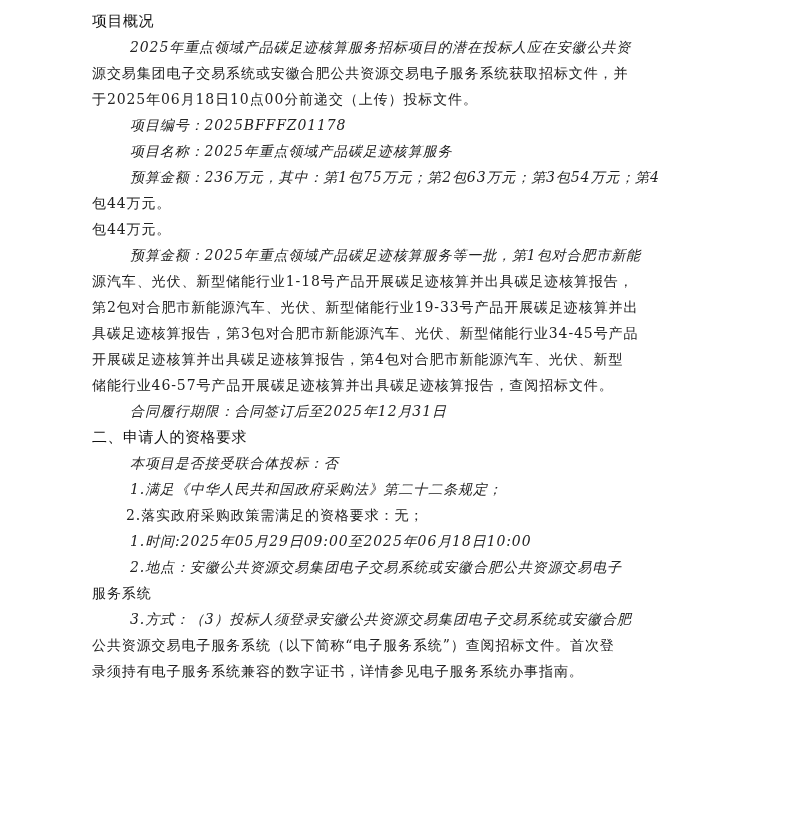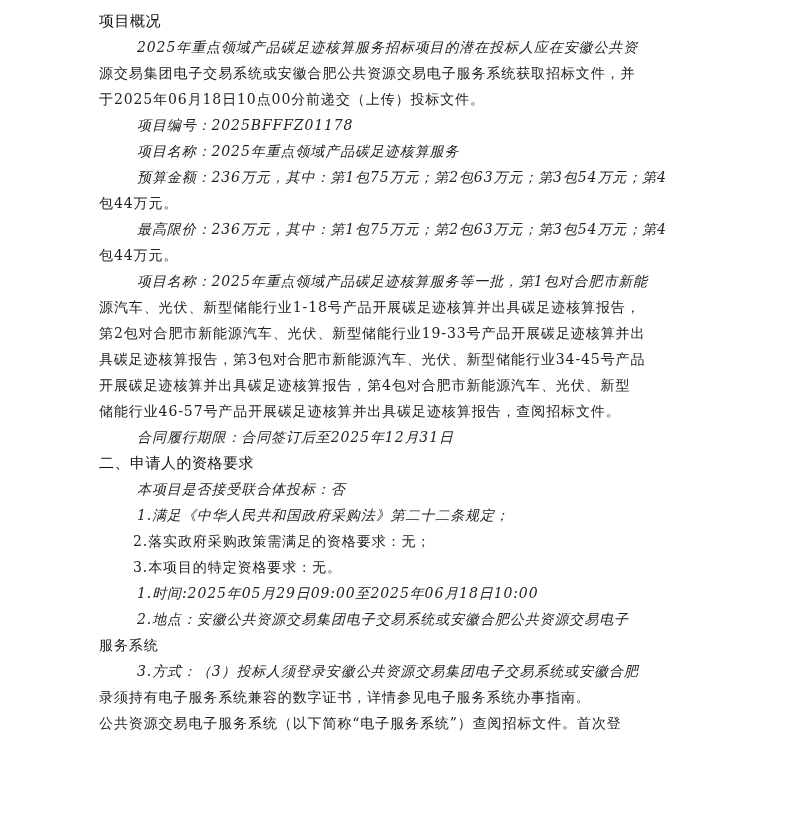--- a/index.html
+++ b/index.html
@@ -1,51 +1,49 @@
 <!DOCTYPE html>
 <html><head>
   <meta charset="utf-8">
   <style>
     html, body { margin:0; padding:0; background:#ffffff; }
     body { width:793px; height:827px; overflow:hidden; position:relative;
            font-family: "DejaVu Serif", "Liberation Serif", serif; color:#222; }
-    .page { position:absolute; left:99px; top:8px; width:582px; }
+    .page { position:absolute; left:92px; top:8px; width:582px; }
     .line { height:26px; line-height:26px; font-size:14px; white-space:nowrap; letter-spacing:0.9px; }
     .h { font-family:"DejaVu Sans","Liberation Sans",sans-serif; font-size:15px; font-weight:normal; color:#111; letter-spacing:0.5px; }
     .ind2 { padding-left:38px;font-style:italic; }
     .ind3 { padding-left:34px; }
   </style>
 </head>
 <body>
 
 <div class="page">
   <div class="line h">项目概况</div>
   <div class="line ind2">2025年重点领域产品碳足迹核算服务招标项目的潜在投标人应在安徽公共资</div>
   <div class="line">源交易集团电子交易系统或安徽合肥公共资源交易电子服务系统获取招标文件，并</div>
   <div class="line">于2025年06月18日10点00分前递交（上传）投标文件。</div>
 
   <div class="line ind2">项目编号：2025BFFFZ01178</div>
   <div class="line ind2">项目名称：2025年重点领域产品碳足迹核算服务</div>
   <div class="line ind2">预算金额：236万元，其中：第1包75万元；第2包63万元；第3包54万元；第4</div>
   <div class="line">包44万元。</div>
-  <div class="line ind2">最高限价：236万元，其中：第1包75万元；第2包63万元；第3包54万元；第4</div>
   <div class="line">包44万元。</div>
-  <div class="line ind2">项目名称：2025年重点领域产品碳足迹核算服务等一批，第1包对合肥市新能</div>
+  <div class="line ind2">预算金额：2025年重点领域产品碳足迹核算服务等一批，第1包对合肥市新能</div>
   <div class="line">源汽车、光伏、新型储能行业1-18号产品开展碳足迹核算并出具碳足迹核算报告，</div>
   <div class="line">第2包对合肥市新能源汽车、光伏、新型储能行业19-33号产品开展碳足迹核算并出</div>
   <div class="line">具碳足迹核算报告，第3包对合肥市新能源汽车、光伏、新型储能行业34-45号产品</div>
   <div class="line">开展碳足迹核算并出具碳足迹核算报告，第4包对合肥市新能源汽车、光伏、新型</div>
   <div class="line">储能行业46-57号产品开展碳足迹核算并出具碳足迹核算报告，查阅招标文件。</div>
   <div class="line ind2">合同履行期限：合同签订后至2025年12月31日</div>
   <div class="line h">二、申请人的资格要求</div>
 
   <div class="line ind2">本项目是否接受联合体投标：否</div>
   <div class="line ind2">1.满足《中华人民共和国政府采购法》第二十二条规定；</div>
   <div class="line ind3">2.落实政府采购政策需满足的资格要求：无；</div>
-  <div class="line ind3">3.本项目的特定资格要求：无。</div>
 
   <div class="line ind2">1.时间:2025年05月29日09:00至2025年06月18日10:00</div>
   <div class="line ind2">2.地点：安徽公共资源交易集团电子交易系统或安徽合肥公共资源交易电子</div>
   <div class="line">服务系统</div>
   <div class="line ind2">3.方式：（3）投标人须登录安徽公共资源交易集团电子交易系统或安徽合肥</div>
+  <div class="line">公共资源交易电子服务系统（以下简称“电子服务系统”）查阅招标文件。首次登</div>
   <div class="line">录须持有电子服务系统兼容的数字证书，详情参见电子服务系统办事指南。</div>
-  <div class="line">公共资源交易电子服务系统（以下简称“电子服务系统”）查阅招标文件。首次登</div>
 </div>
 
 </body></html>

